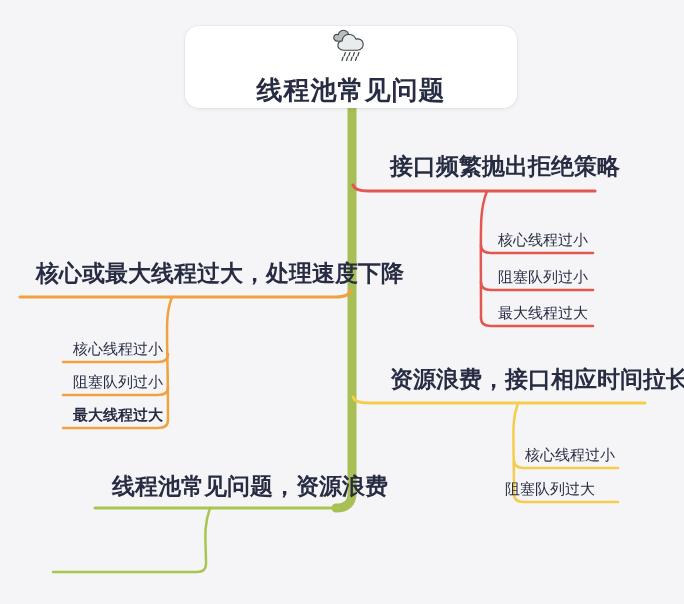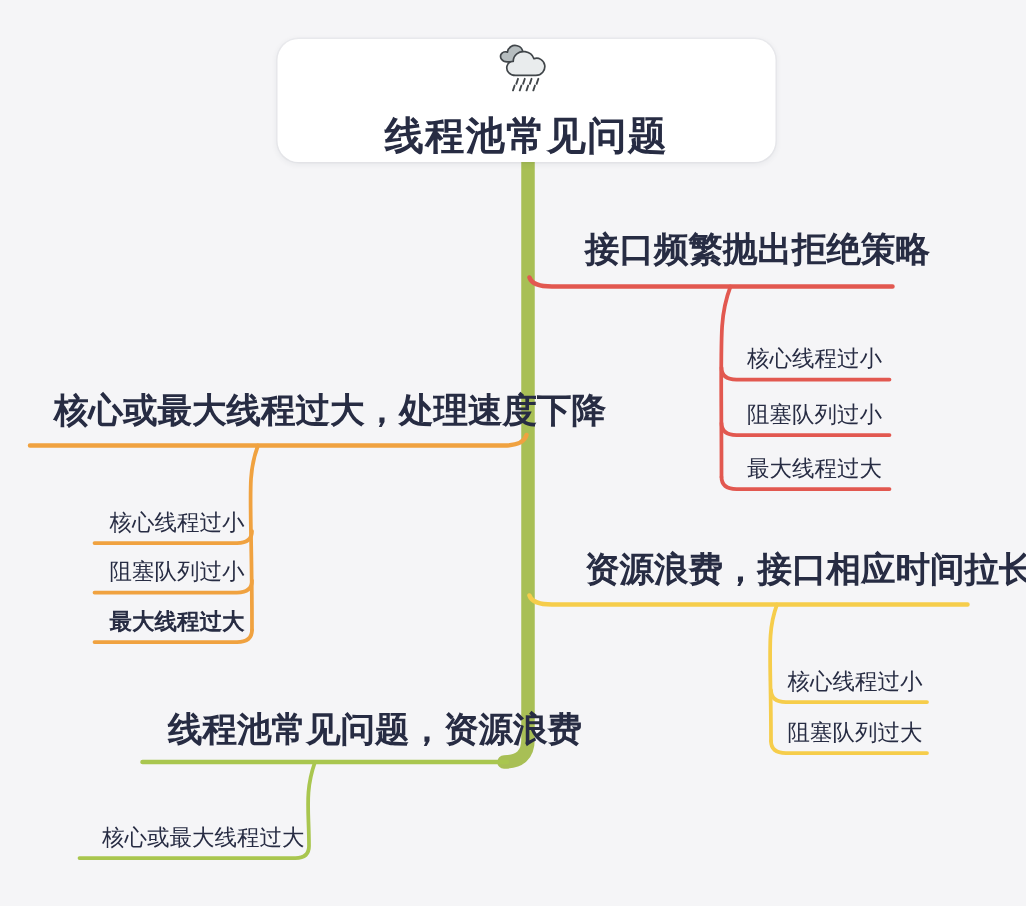--- a/index.html
+++ b/index.html
@@ -87,18 +87,17 @@
   <div class="label child-label" style="left:498px;top:267px;">阻塞队列过小</div>
   <div class="label child-label" style="left:498px;top:303px;">最大线程过大</div>
 
   <div class="label branch-label" style="left:36px;top:260px;">核心或最大线程过大，处理速度下降</div>
   <div class="label child-label" style="left:73px;top:339px;">核心线程过小</div>
   <div class="label child-label" style="left:73px;top:372px;">阻塞队列过小</div>
   <div class="label child-label" style="left:73px;top:405px;font-weight:bold;">最大线程过大</div>
 
   <div class="label branch-label" style="left:390px;top:366px;">资源浪费，接口相应时间拉长</div>
   <div class="label child-label" style="left:525px;top:445px;">核心线程过小</div>
-  <div class="label child-label" style="left:525px;top:479px;">阻塞队列过大</div>
+  <div class="label child-label" style="left:505px;top:479px;">阻塞队列过大</div>
 
   <div class="label branch-label" style="left:112px;top:473px;">线程池常见问题，资源浪费</div>
-  <div class="label child-label" style="left:68px;top:549px;">核心或最大线程过大</div>
 
 </div>
 
 </body></html>

